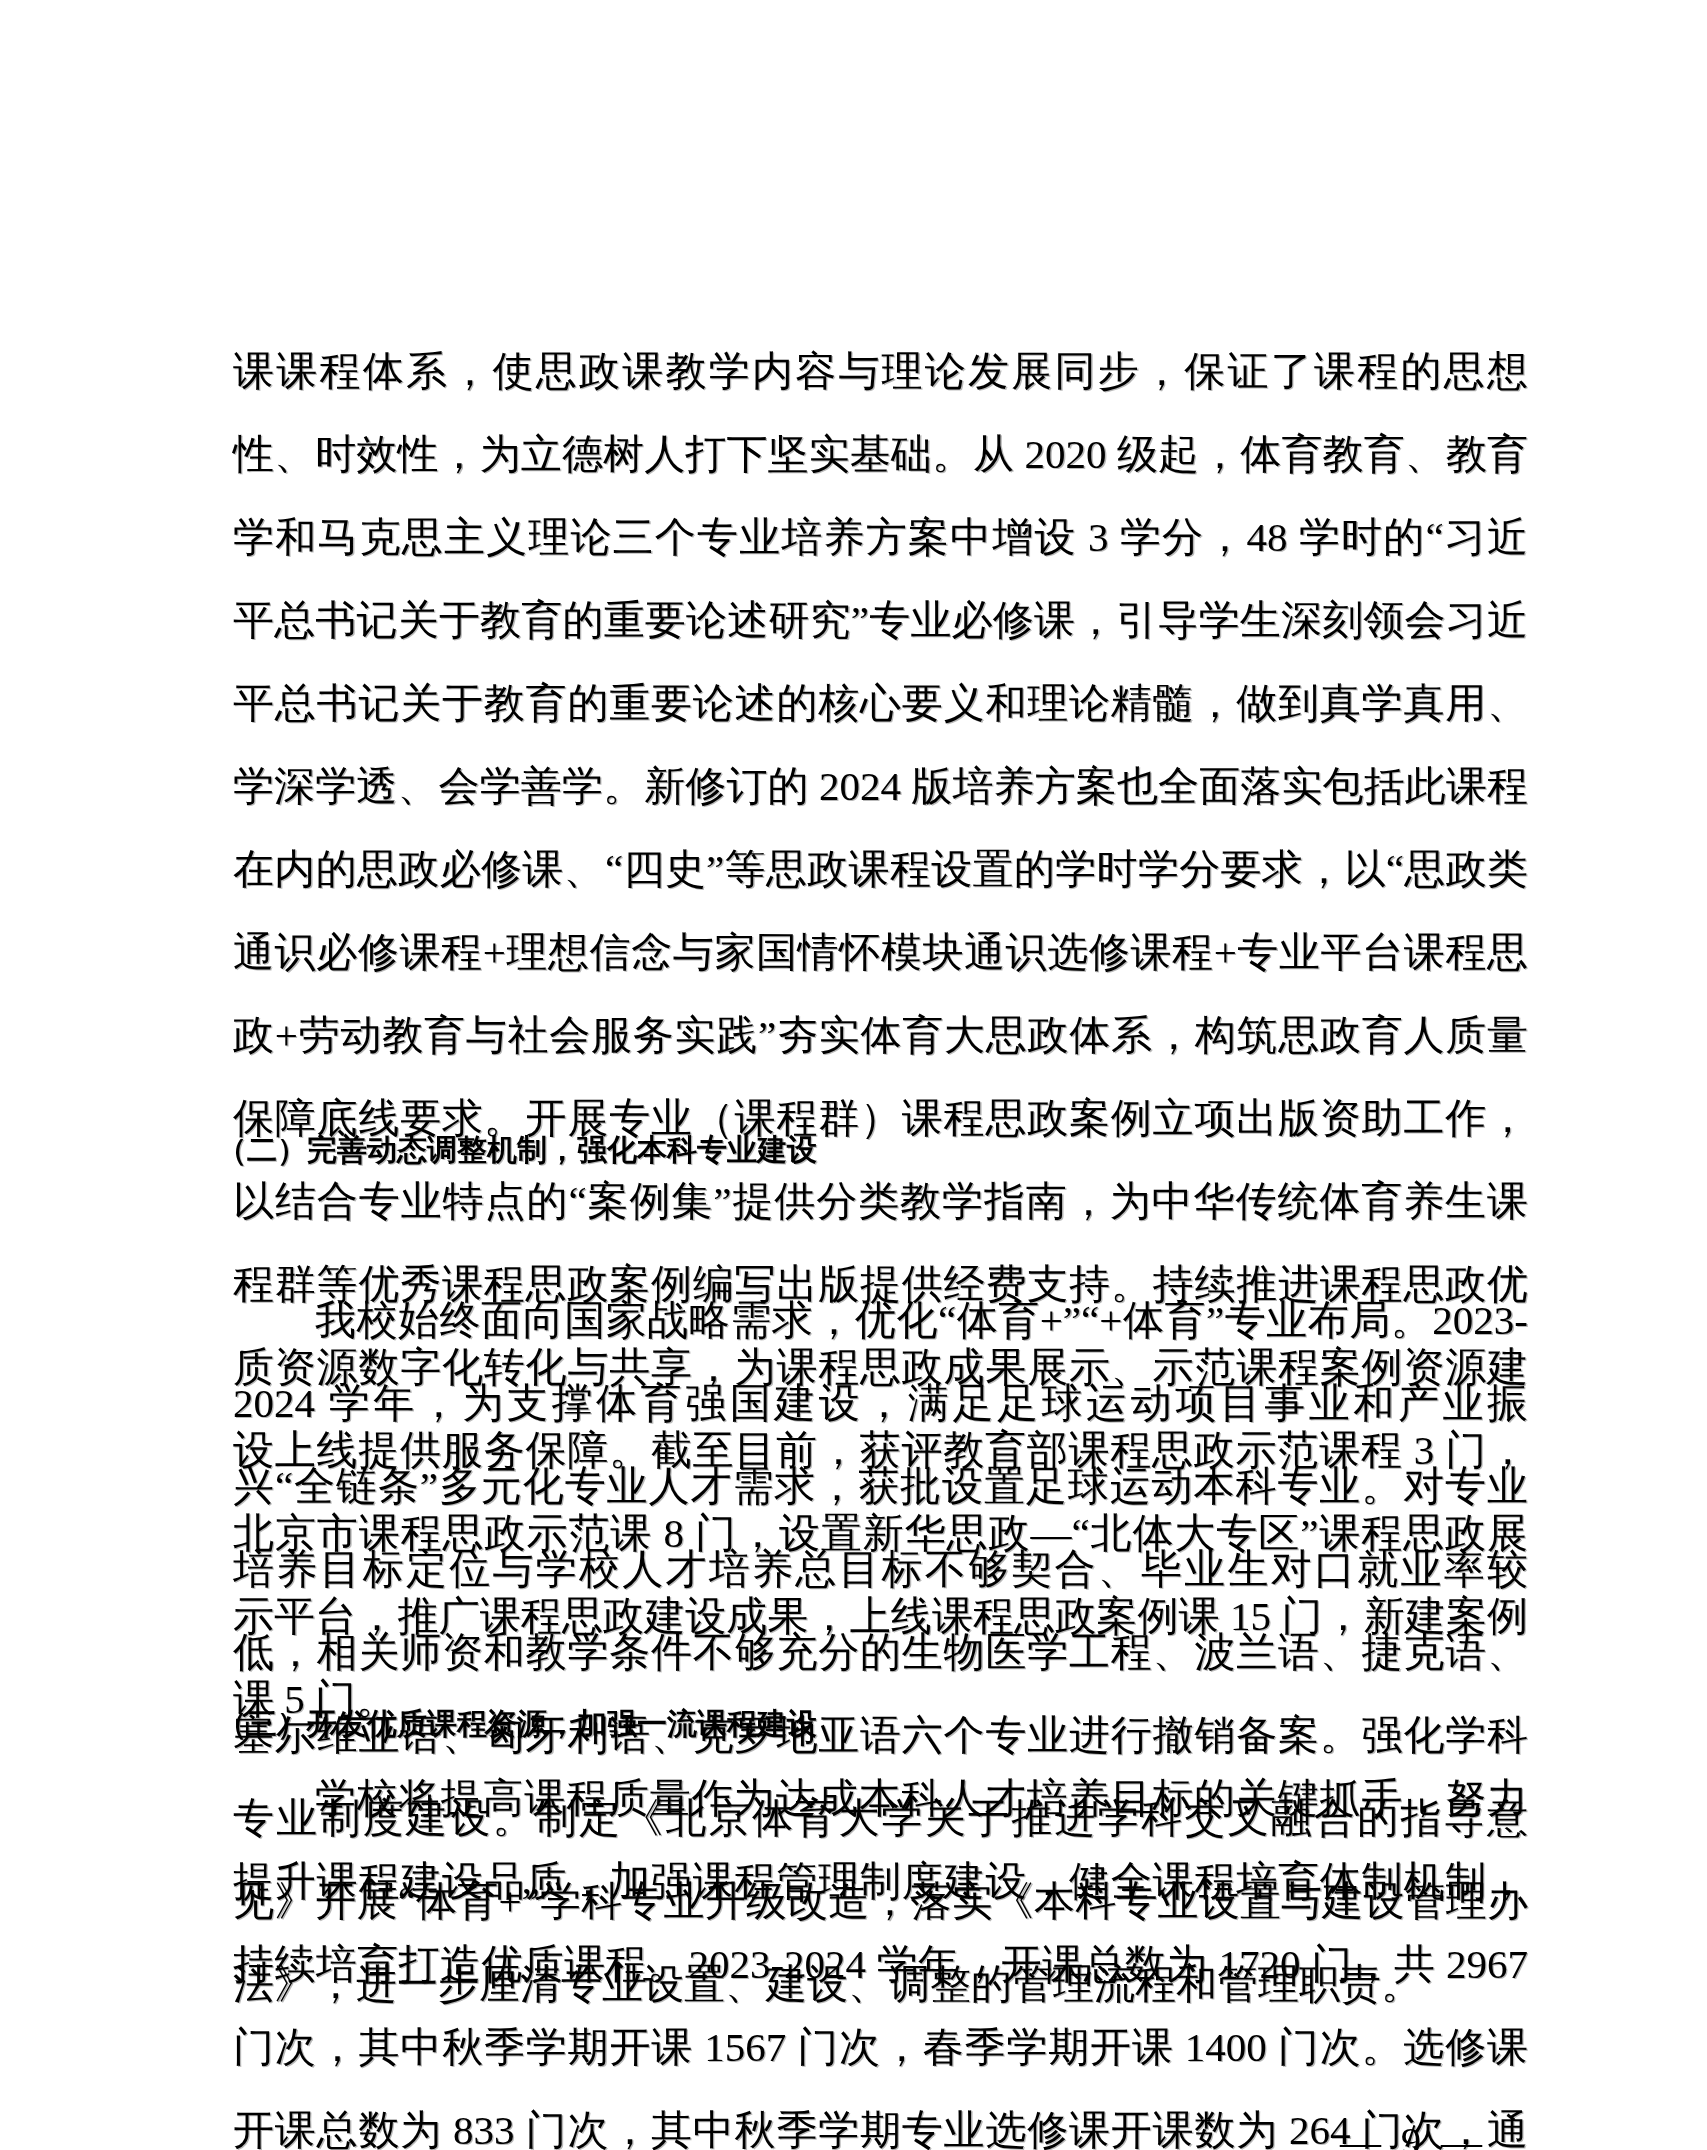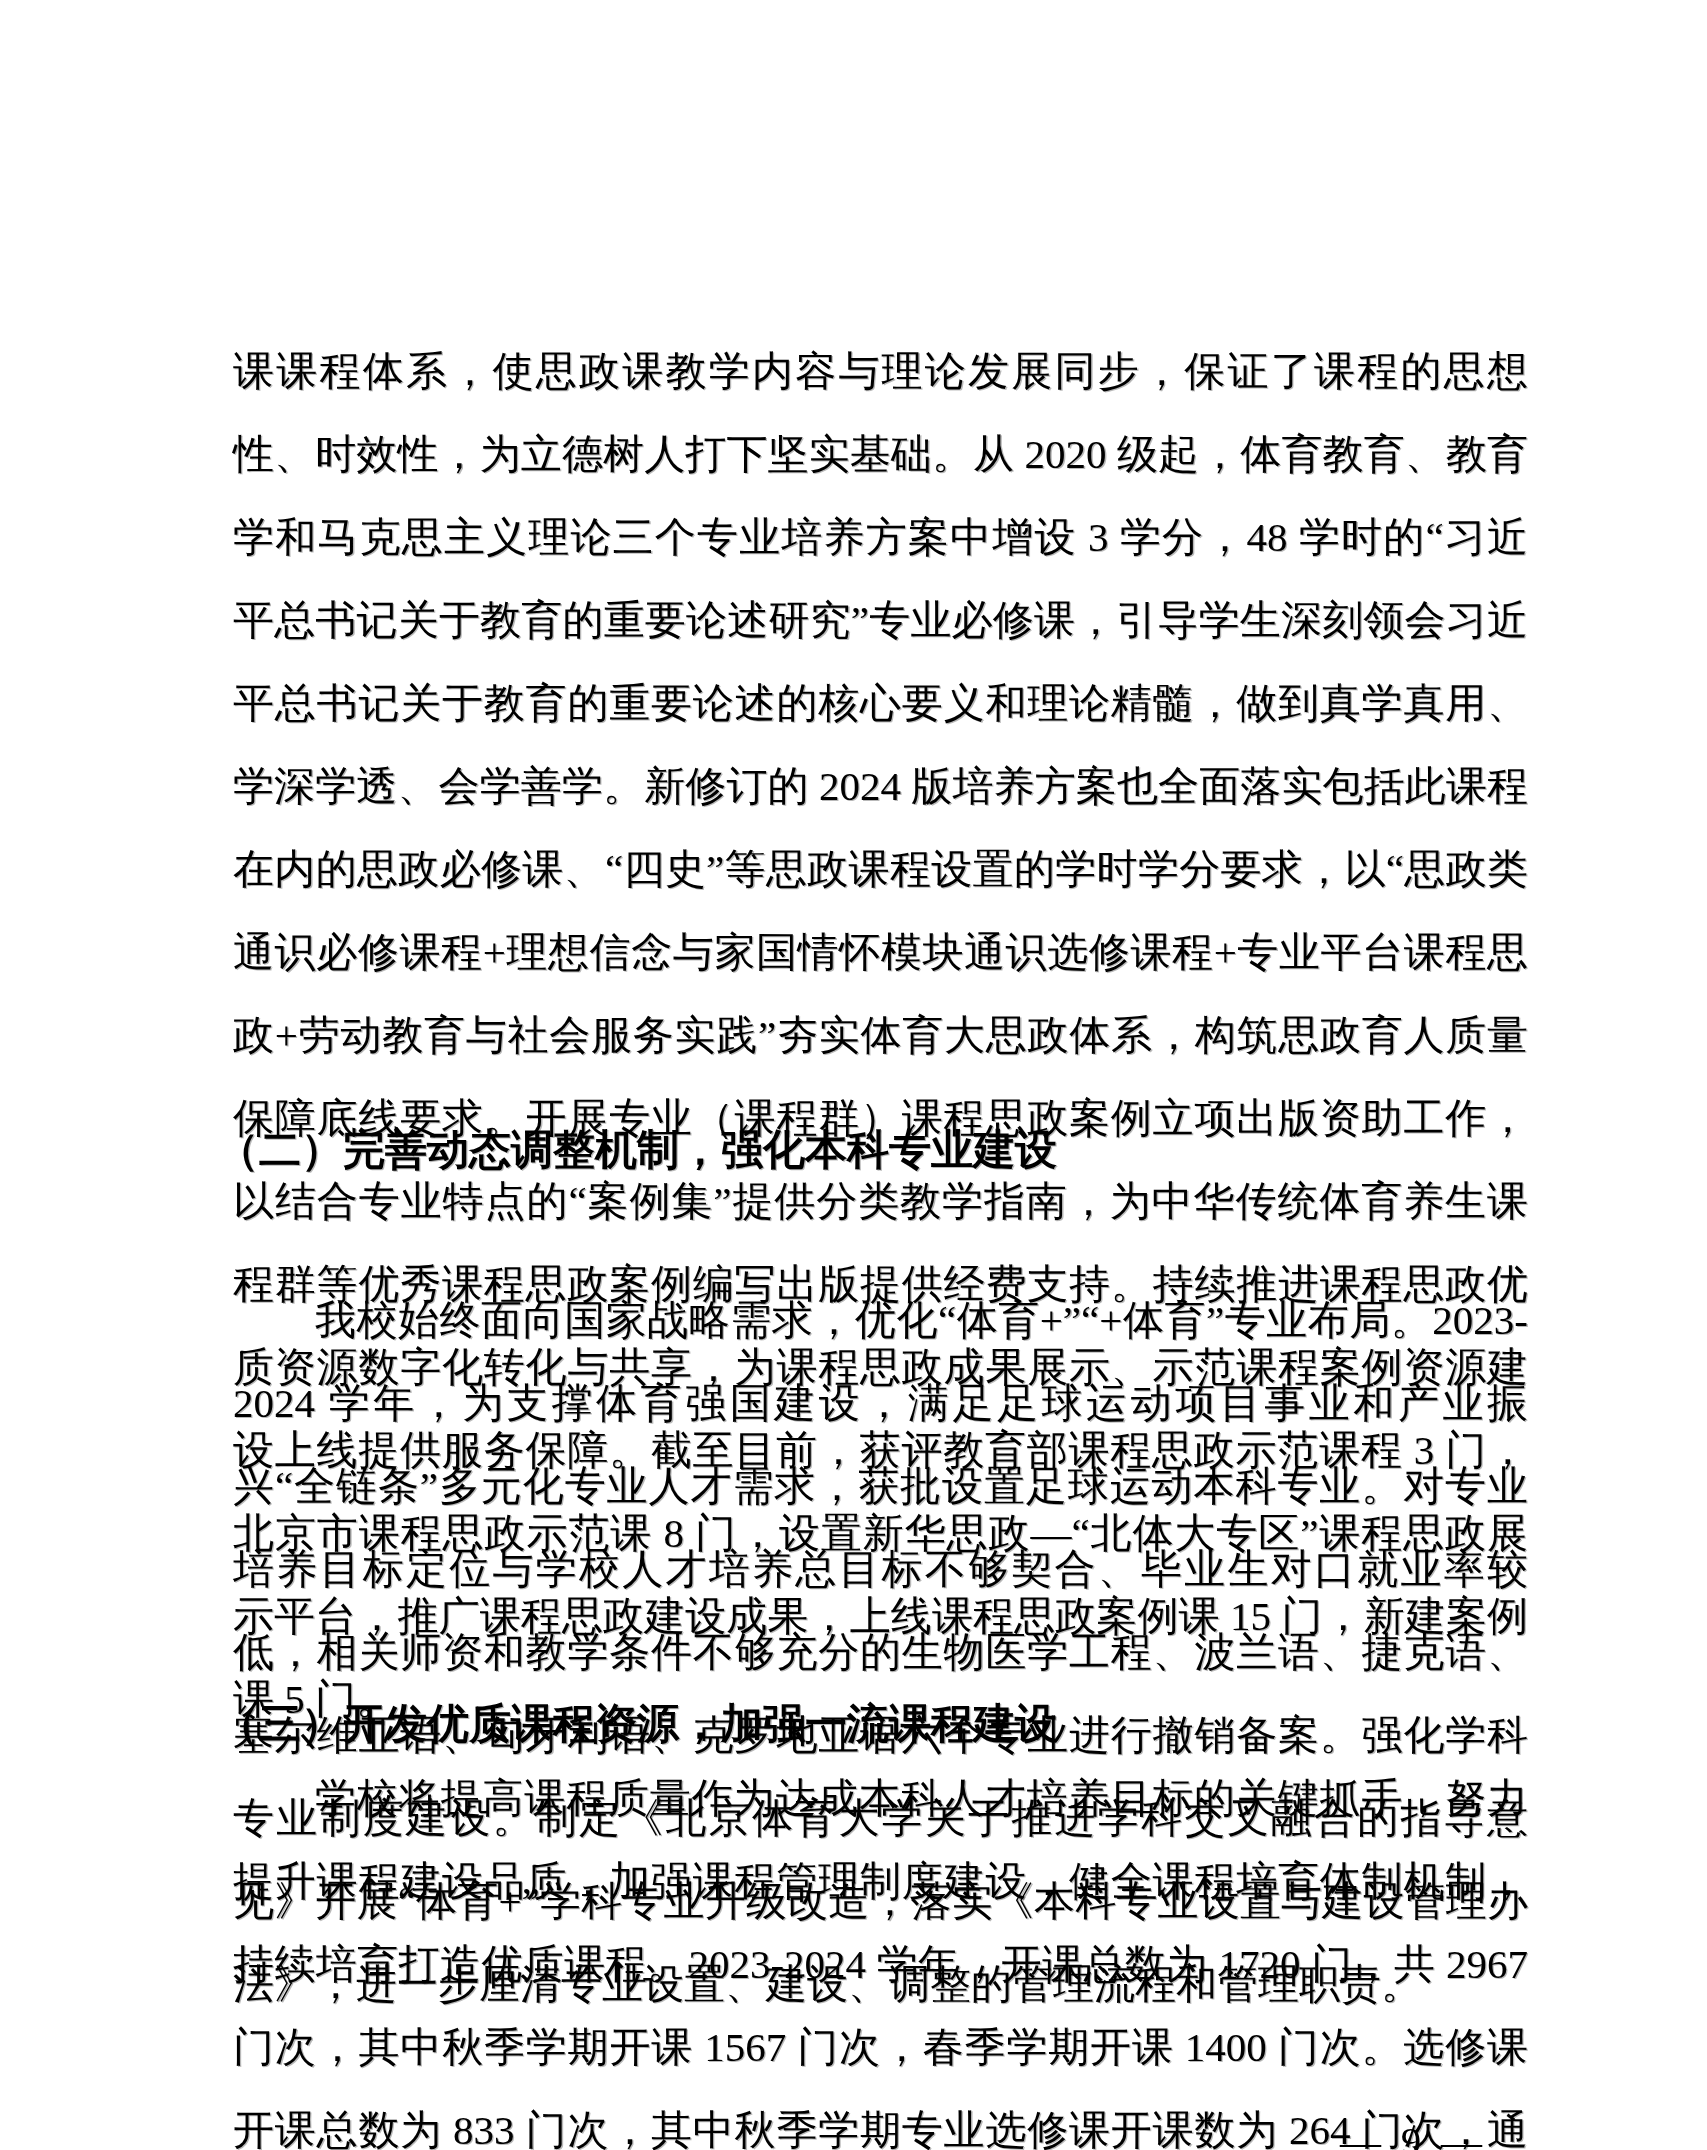--- a/index.html
+++ b/index.html
@@ -34,21 +34,21 @@
     margin: 16px;
     text-indent: 2em;
     letter-spacing: 0;
     color: #000000;
     text-shadow: 1.3px 1.3px 0 rgba(0,0,0,0.28);
   }
   .para.no-indent { text-indent: 0; }
   .heading {
     font-family: "Liberation Sans", "DejaVu Sans", sans-serif;
     font-weight: 700;
-    font-size: 42px;
+    font-size: 30px;
     line-height: 59px;
     margin: 0;
     white-space: nowrap;
     color: #000000;
     text-shadow: 1.3px 1.3px 0 rgba(0,0,0,0.28);
   }
   .pageno {
     position: absolute;
     top: 2118px;
     left: 217px;

